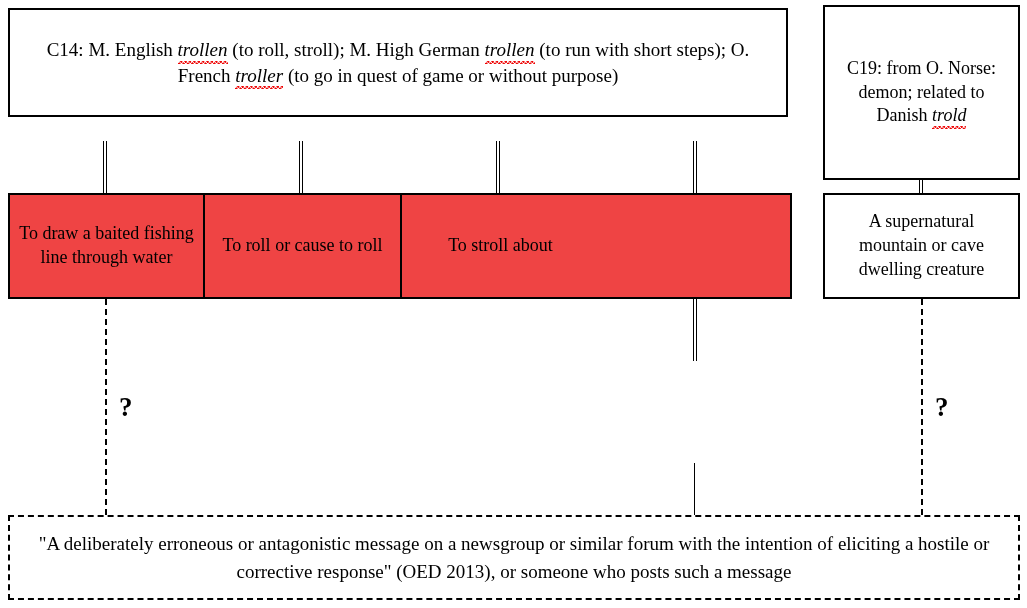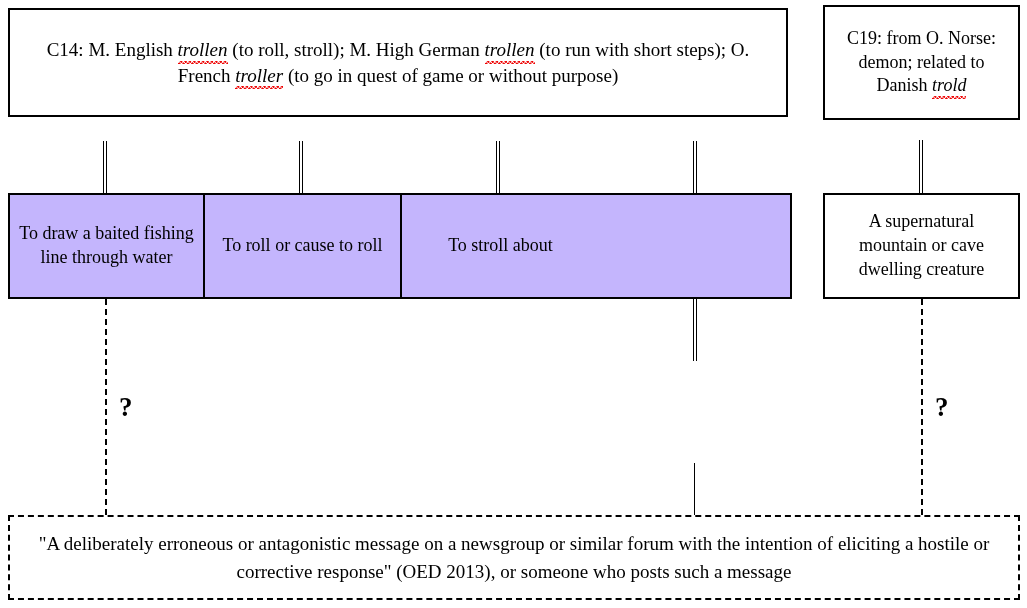--- a/index.html
+++ b/index.html
@@ -43,21 +43,21 @@
     justify-content: center;
     text-align: center;
     line-height: 1.45;
     z-index: 3;
   }
   
   .strip {
     position: absolute;
     box-sizing: border-box;
     border: 2px solid #000000;
-    background: #c4b5fd;
+    background: #ef4444;
     display: flex;
     z-index: 3;
   }
   .strip .cell {
     box-sizing: border-box;
     display: flex;
     align-items: center;
     justify-content: center;
     text-align: center;
     line-height: 1.32;
@@ -122,21 +122,21 @@
 <body>
 
 <div id="canvas">
 
   <div class="box t19" style="left:8px; top:8px; width:780px; height:109px;">
     <div class="inner">
       <span>C14</span><span>: M. English </span><span class="ital sq">trollen</span><span> (to roll, stroll); M. High German </span><span class="ital sq">trollen</span><span> (to run with short steps); O. French </span><span class="ital sq">troller</span><span> (to go in quest of game or without purpose)</span>
     </div>
   </div>
 
-  <div class="box t18" style="left:823px; top:5px; width:197px; height:115px;">
+  <div class="box t18" style="left:823px; top:5px; width:197px; height:175px;">
     <div class="inner">
       <span>C19</span><span>: from O. Norse: demon; related to Danish </span><span class="ital sq">trold</span>
     </div>
   </div>
 
   <div class="conn" style="left:103px; top:141px; height:54px;"></div>
   <div class="conn" style="left:299px; top:141px; height:54px;"></div>
   <div class="conn" style="left:496px; top:141px; height:54px;"></div>
   <div class="conn" style="left:693px; top:141px; height:54px;"></div>
   <div class="conn" style="left:919px; top:140px; height:55px;"></div>

